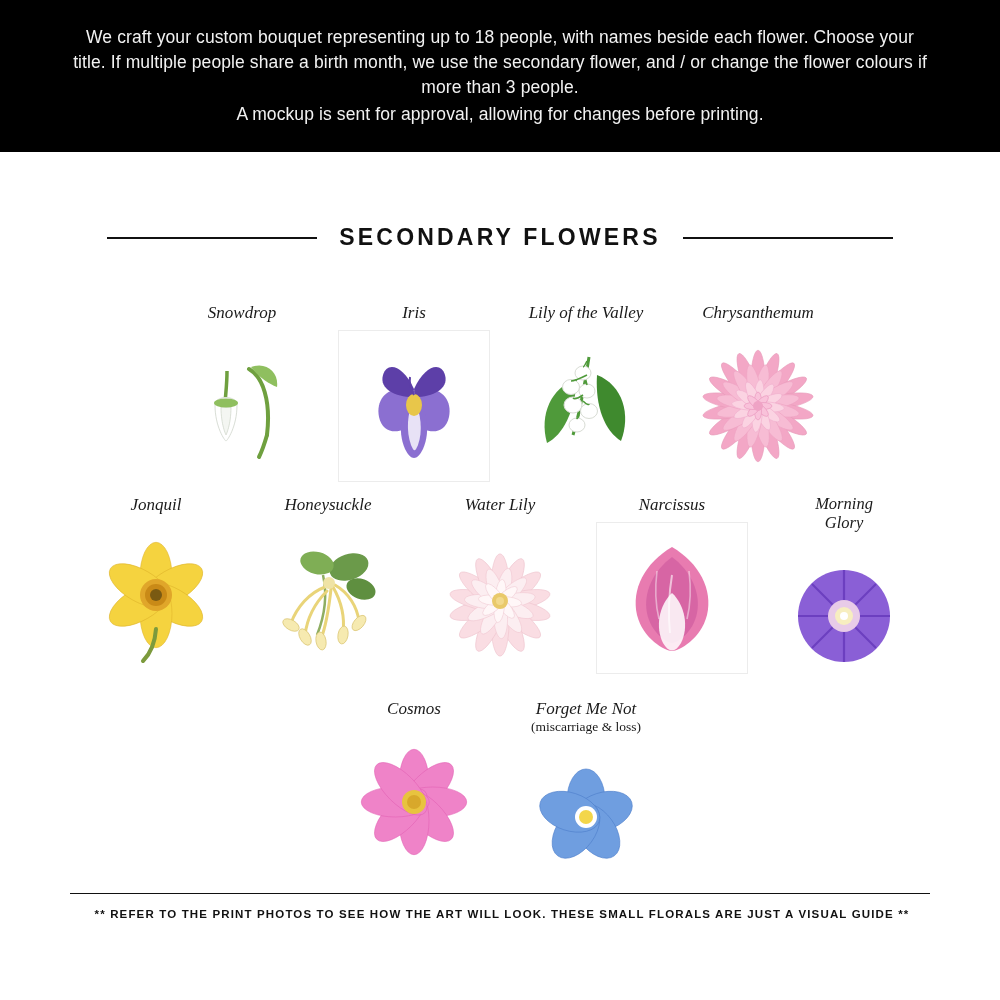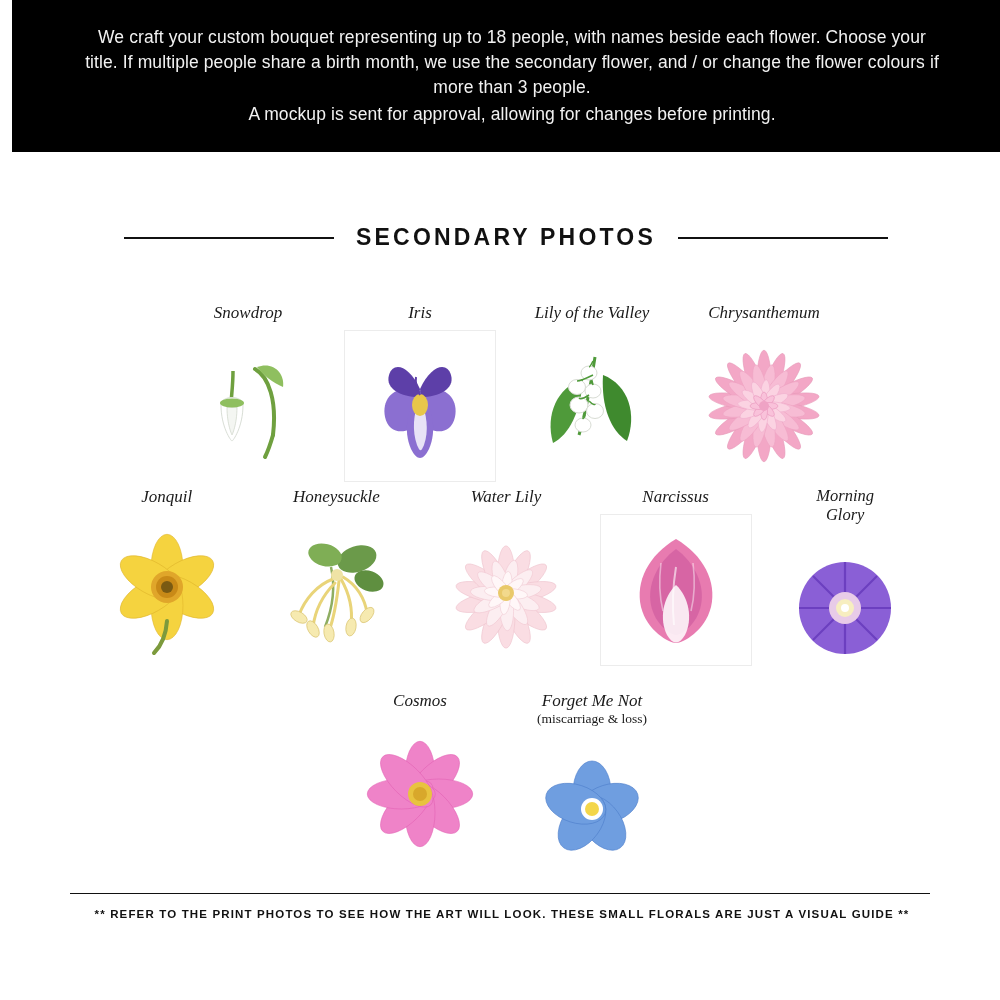--- a/index.html
+++ b/index.html
@@ -10,21 +10,20 @@
     background: #ffffff;
     font-family: "Liberation Sans", sans-serif;
     overflow: hidden;
   }
 
   .page {
     position: relative;
     width: 1000px;
     height: 1000px;
     background: #ffffff;
-    padding-left: 12px;
   }
 
   
   .banner {
     width: 1000px;
     height: 152px;
     background: #000000;
     color: #ffffff;
     display: flex;
     flex-direction: column;
@@ -67,21 +66,21 @@
   }
 
   
   .grid-wrap { padding: 0 70px; margin-top: 52px; }
   .row {
     display: flex;
     justify-content: center;
     align-items: flex-start;
   }
   .row.r1 { margin-top: 0; }
-  .row.r2 { margin-top: 6px; }
+  .row.r2 { margin-top: 14px; }
   .row.r3 { margin-top: 8px; }
 
   .cell {
     width: 172px;
     display: flex;
     flex-direction: column;
     align-items: center;
     text-align: center;
   }
   .cell .label {
@@ -135,21 +134,21 @@
 
 <div class="page">
 
   <div class="banner">
     <p class="first">We craft your custom bouquet representing up to 18 people, with names beside each flower. Choose your title. If multiple people share a birth month, we use the secondary flower, and / or change the flower colours if more than 3 people.</p>
     <p class="second">A mockup is sent for approval, allowing for changes before printing.</p>
   </div>
 
   <div class="section-head">
     <div class="rule"></div>
-    <div class="section-title">SECONDARY PHOTOS</div>
+    <div class="section-title">SECONDARY FLOWERS</div>
     <div class="rule"></div>
   </div>
 
   <div class="grid-wrap">
     <div class="row r1" id="row-0">
         <div class="cell">
           <div class="label">Snowdrop</div>
           <div class="art">
             <svg width="150" height="150" viewBox="0 0 150 150" role="img">
               <path d="M82 38 C 96 46, 104 70, 100 104" stroke="#6fa03f" stroke-width="4" fill="none" stroke-linecap="round"></path>

